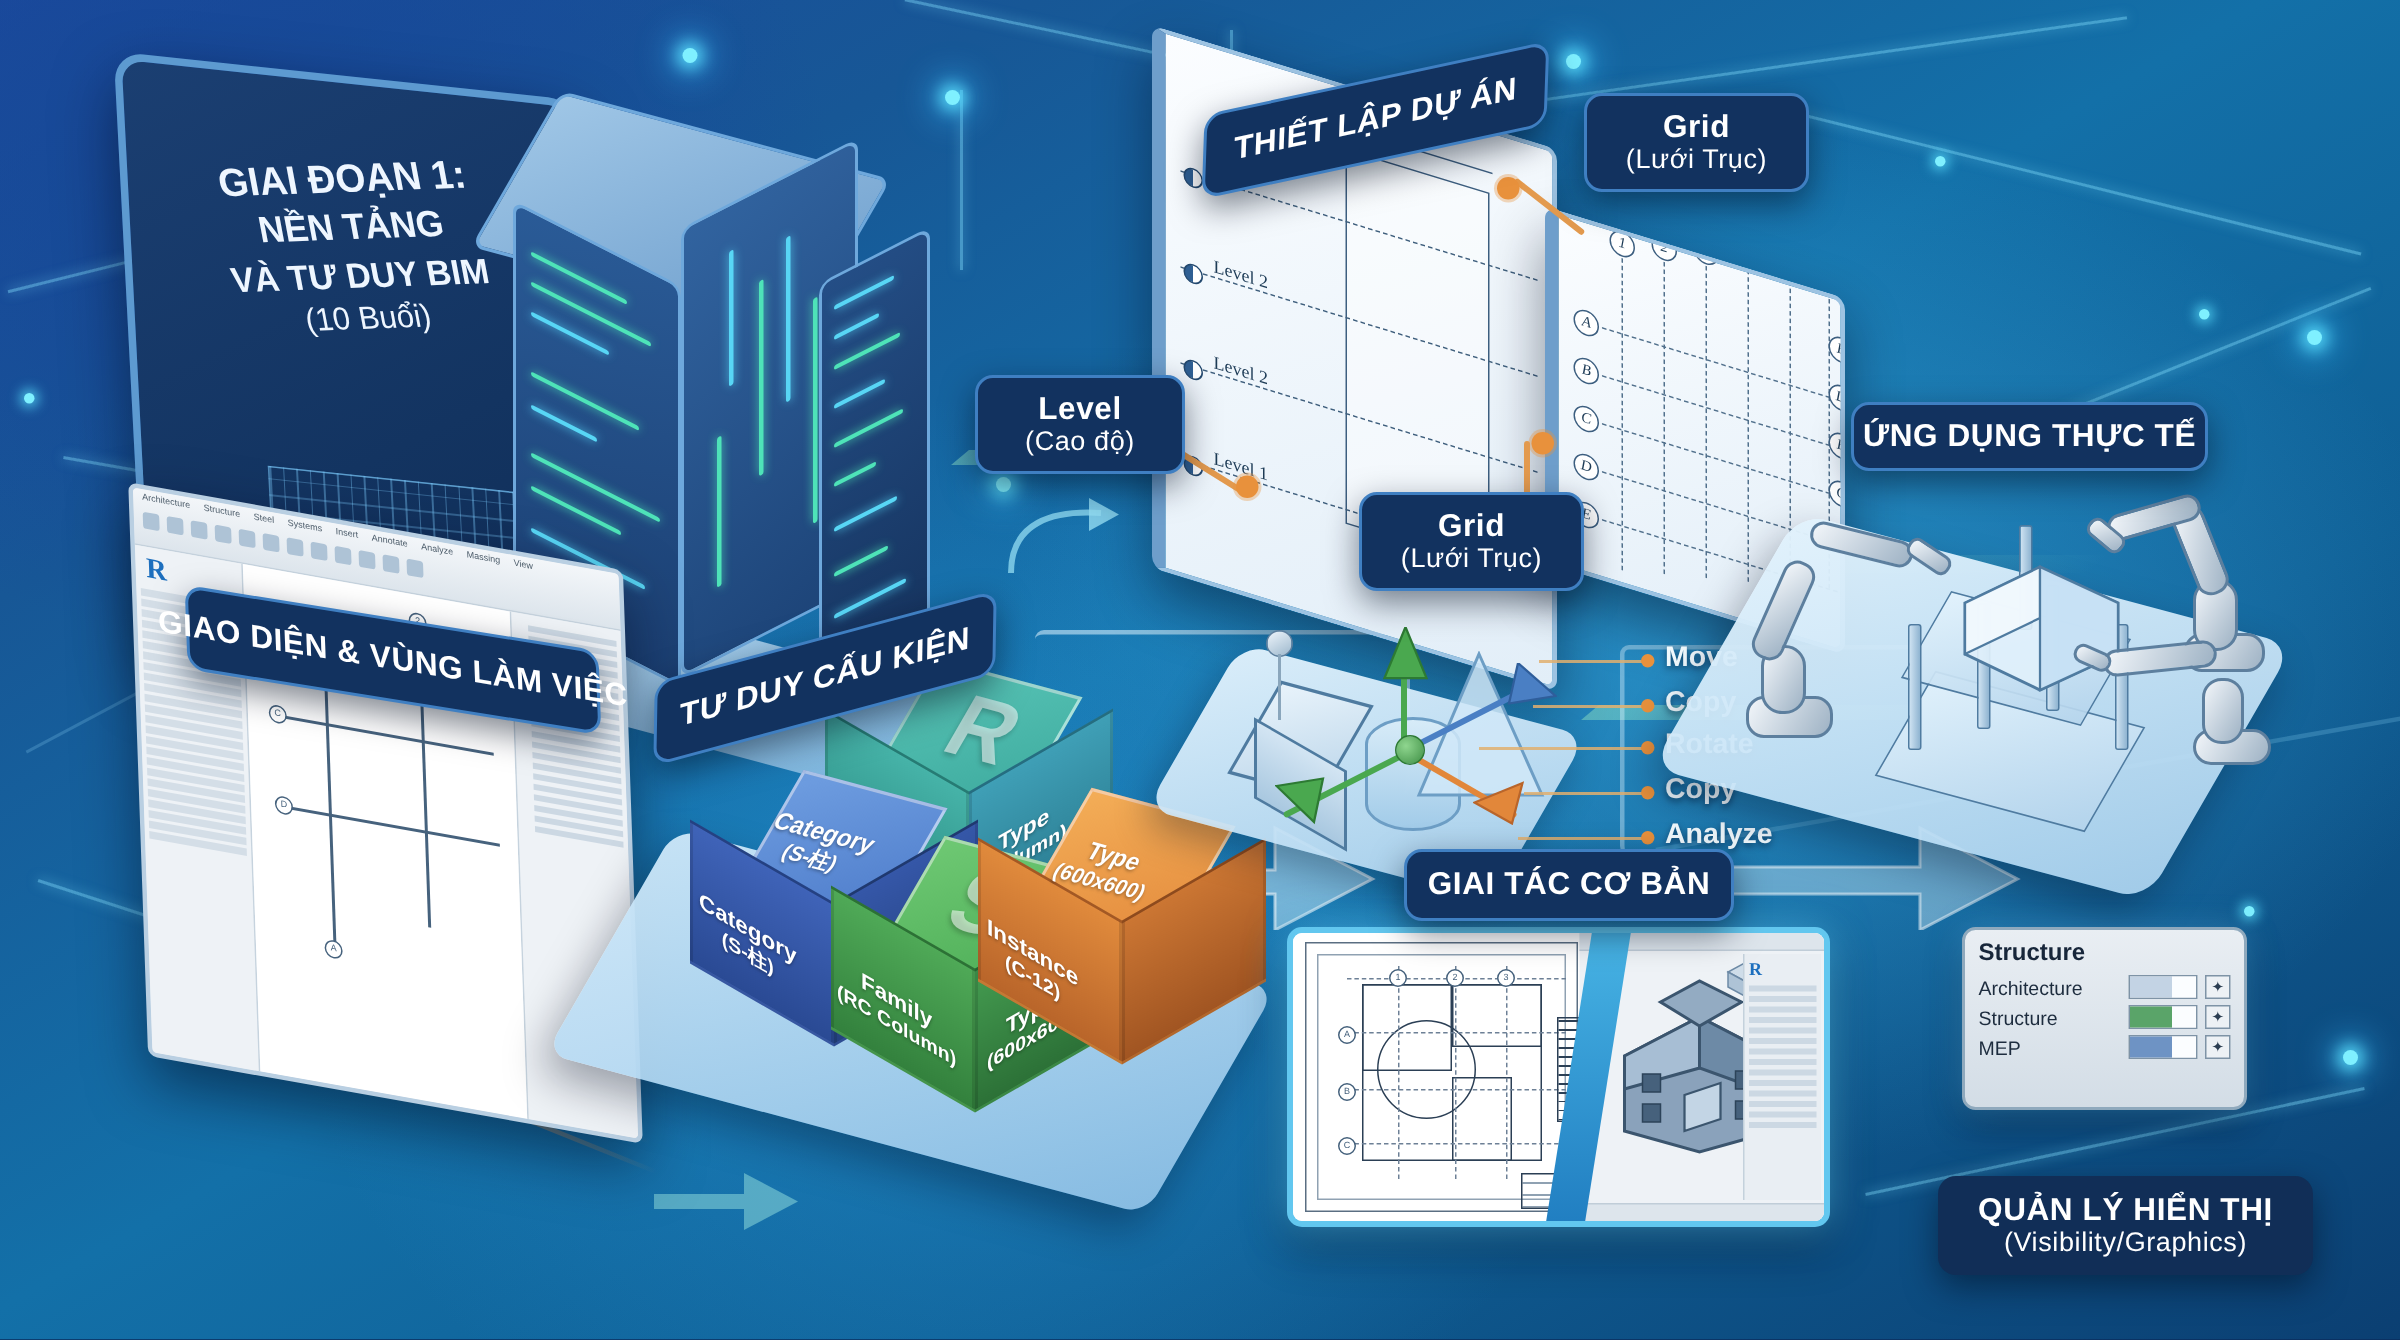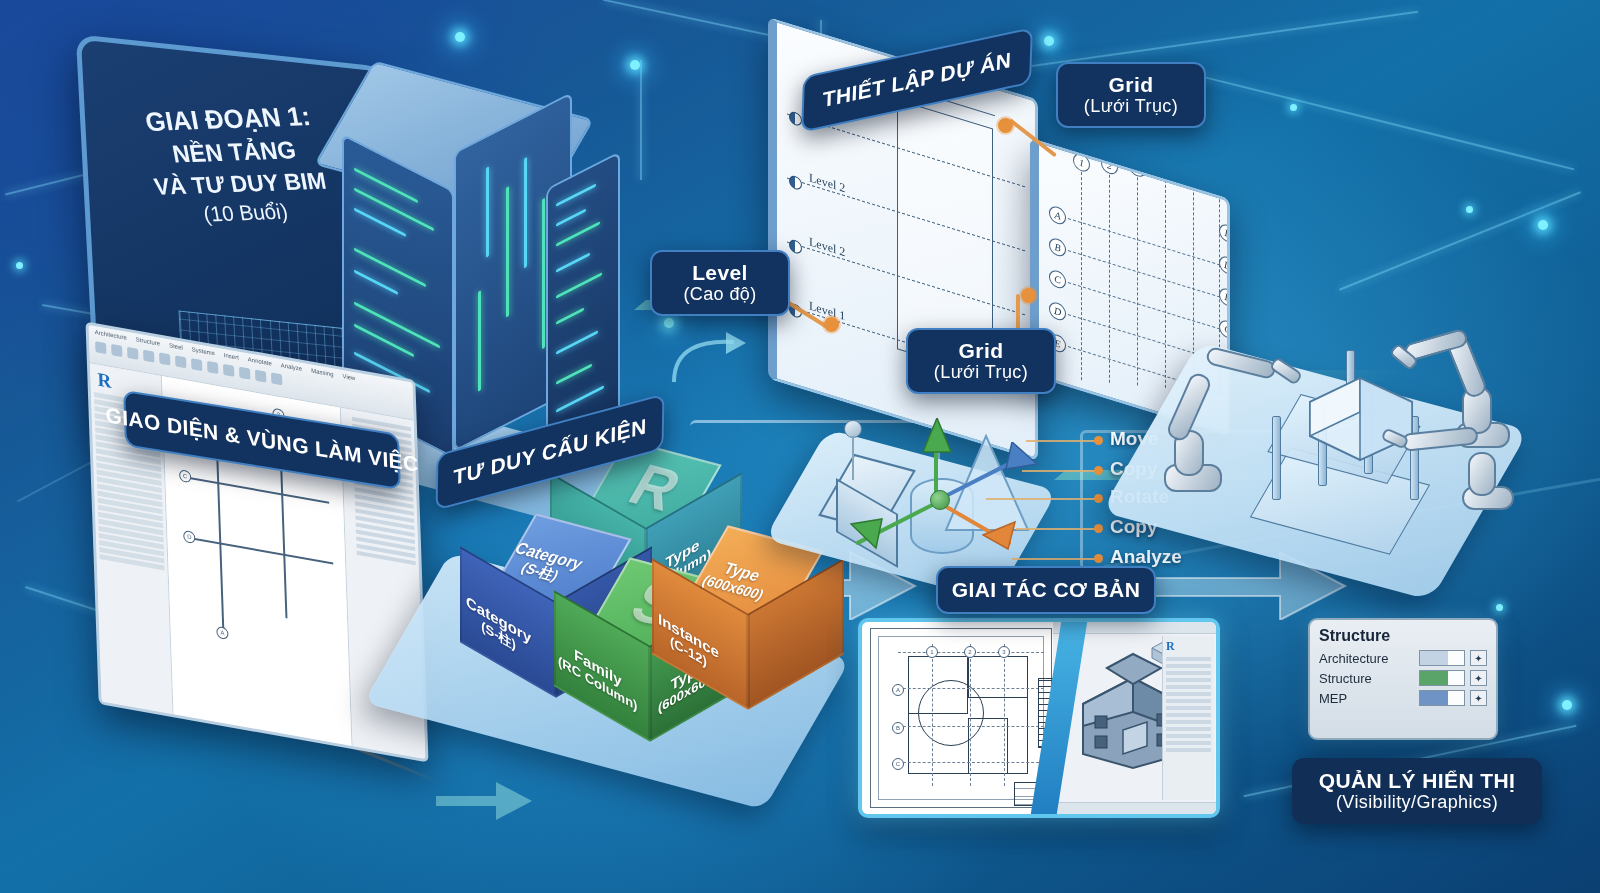--- a/index.html
+++ b/index.html
@@ -691,22 +691,25 @@
 
   <div class="ribbon" style="left:802px;top:52px;width:230px;height:56px;transform:skewY(-14deg) rotate(2deg);">
     <div class="t1">THIẾT LẬP DỰ ÁN</div>
   </div>
 
   <div class="ribbon" style="left:936px;top:566px;width:220px;height:48px;">
     <div class="t1">GIAI TÁC CƠ BẢN</div>
   </div>
 
 
-
-  <div class="ribbon" style="left:1292px;top:758px;width:250px;height:66px;border:none;background:#112e57;">
+  <div class="ribbon" style="left:1234px;top:268px;width:238px;height:46px;">
+    <div class="t1">ỨNG DỤNG THỰC TẾ</div>
+  </div>
+
+  <div class="ribbon" style="left:1292px;top:784px;width:250px;height:66px;border:none;background:#112e57;">
     <div class="t1">QUẢN LÝ HIỂN THỊ</div>
     <div class="t2">(Visibility/Graphics)</div>
   </div>
 
   <div class="ribbon" style="left:650px;top:250px;width:140px;height:66px;">
     <div class="t1">Level</div>
     <div class="t2">(Cao độ)</div>
   </div>
 
   <div class="ribbon" style="left:1056px;top:62px;width:150px;height:66px;">

